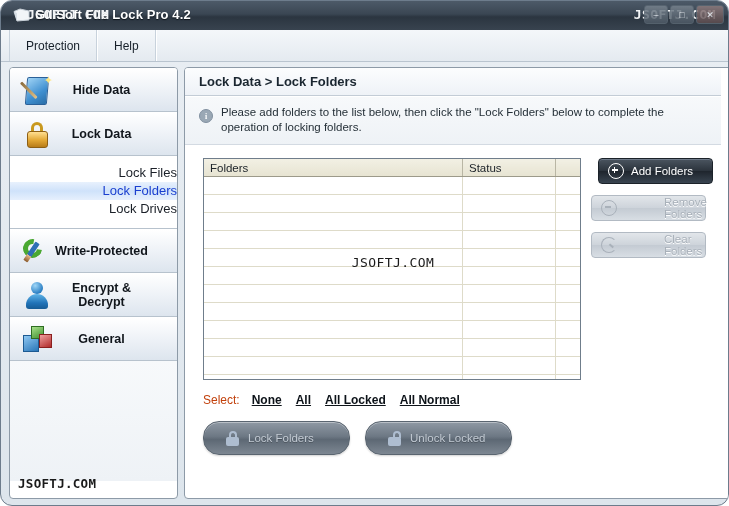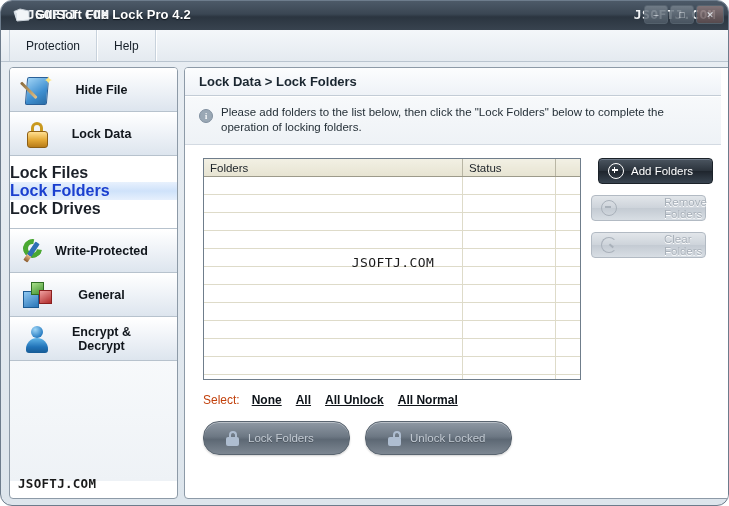--- a/index.html
+++ b/index.html
@@ -157,25 +157,24 @@
     flex: 1;
     text-align: center;
     padding-right: 26px;
     font-size: 12.5px;
     font-weight: bold;
     color: #11161c;
   }
   .side-sub {
     height: 18px;
     line-height: 18px;
-    text-align: left;
-    font-size: 16px;
+    text-align: right;
+    font-size: 13px;
     color: #1b2028;
     cursor: default;
-    font-weight: bold;
   }
   .side-sub.selected {
     background: linear-gradient(180deg,#e8f1fd 0%, #cfe2fa 50%, #e6f0fd 100%);
     color: #1a3fcf;
   }
   #sub-list {
     padding: 8px 0 10px 0;
     background: #ffffff;
     border-bottom: 1px solid #b7c2cd;
   }
@@ -558,21 +557,21 @@
   </div>
 
   <div id="sidebar">
 
     <div class="side-group">
       <div class="gicon ic-wand">
         <div class="sheet"></div>
           <div class="stick"></div>
           <div class="star">✦</div>
       </div>
-      <div class="glabel">Hide File</div>
+      <div class="glabel">Hide Data</div>
     </div>
 
     <div class="side-group">
       <div class="gicon ic-lock">
         <div class="shackle"></div>
           <div class="body"></div>
       </div>
       <div class="glabel">Lock Data</div>
     </div>
 
@@ -581,37 +580,37 @@
       <div class="side-sub selected">Lock Folders</div>
       <div class="side-sub">Lock Drives</div>
     </div>
 
     <div class="side-group">
       <div class="gicon ic-pencil">
         <div class="ring"></div>
           <div class="pen"></div>
       </div>
       <div class="glabel">Write-Protected</div>
+    </div>
+
+    <div class="side-group">
+      <div class="gicon ic-user">
+        <div class="head"></div>
+          <div class="torso"></div>
+      </div>
+      <div class="glabel">Encrypt &amp; Decrypt</div>
     </div>
 
     <div class="side-group">
       <div class="gicon ic-gen">
         <div class="b1"></div>
           <div class="b2"></div>
           <div class="b3"></div>
       </div>
       <div class="glabel">General</div>
-    </div>
-
-    <div class="side-group">
-      <div class="gicon ic-user">
-        <div class="head"></div>
-          <div class="torso"></div>
-      </div>
-      <div class="glabel">Encrypt &amp; Decrypt</div>
     </div>
 
     <div id="sidebar-filler"></div>
     <div id="wm-sidebar">JSOFTJ.COM</div>
   </div>
 
   <div id="main">
 
     <div id="breadcrumb">Lock Data &gt; Lock Folders</div>
 
@@ -707,21 +706,21 @@
       <div class="abtn disabled">
         <span class="bicon refresh"></span>
         <span>Clear Folders</span>
       </div>
     </div>
 
     <div id="select-row">
       <span id="select-label">Select:</span>
       <span class="select-link">None</span>
       <span class="select-link">All</span>
-      <span class="select-link">All Unlock</span>
+      <span class="select-link">All Locked</span>
       <span class="select-link">All Normal</span>
     </div>
 
     <div id="pill-row">
       <div class="pill">
         <span class="picon">
           <span class="shackle"></span>
             <span class="body"></span>
         </span>
         <span class="plabel">Lock Folders</span>

